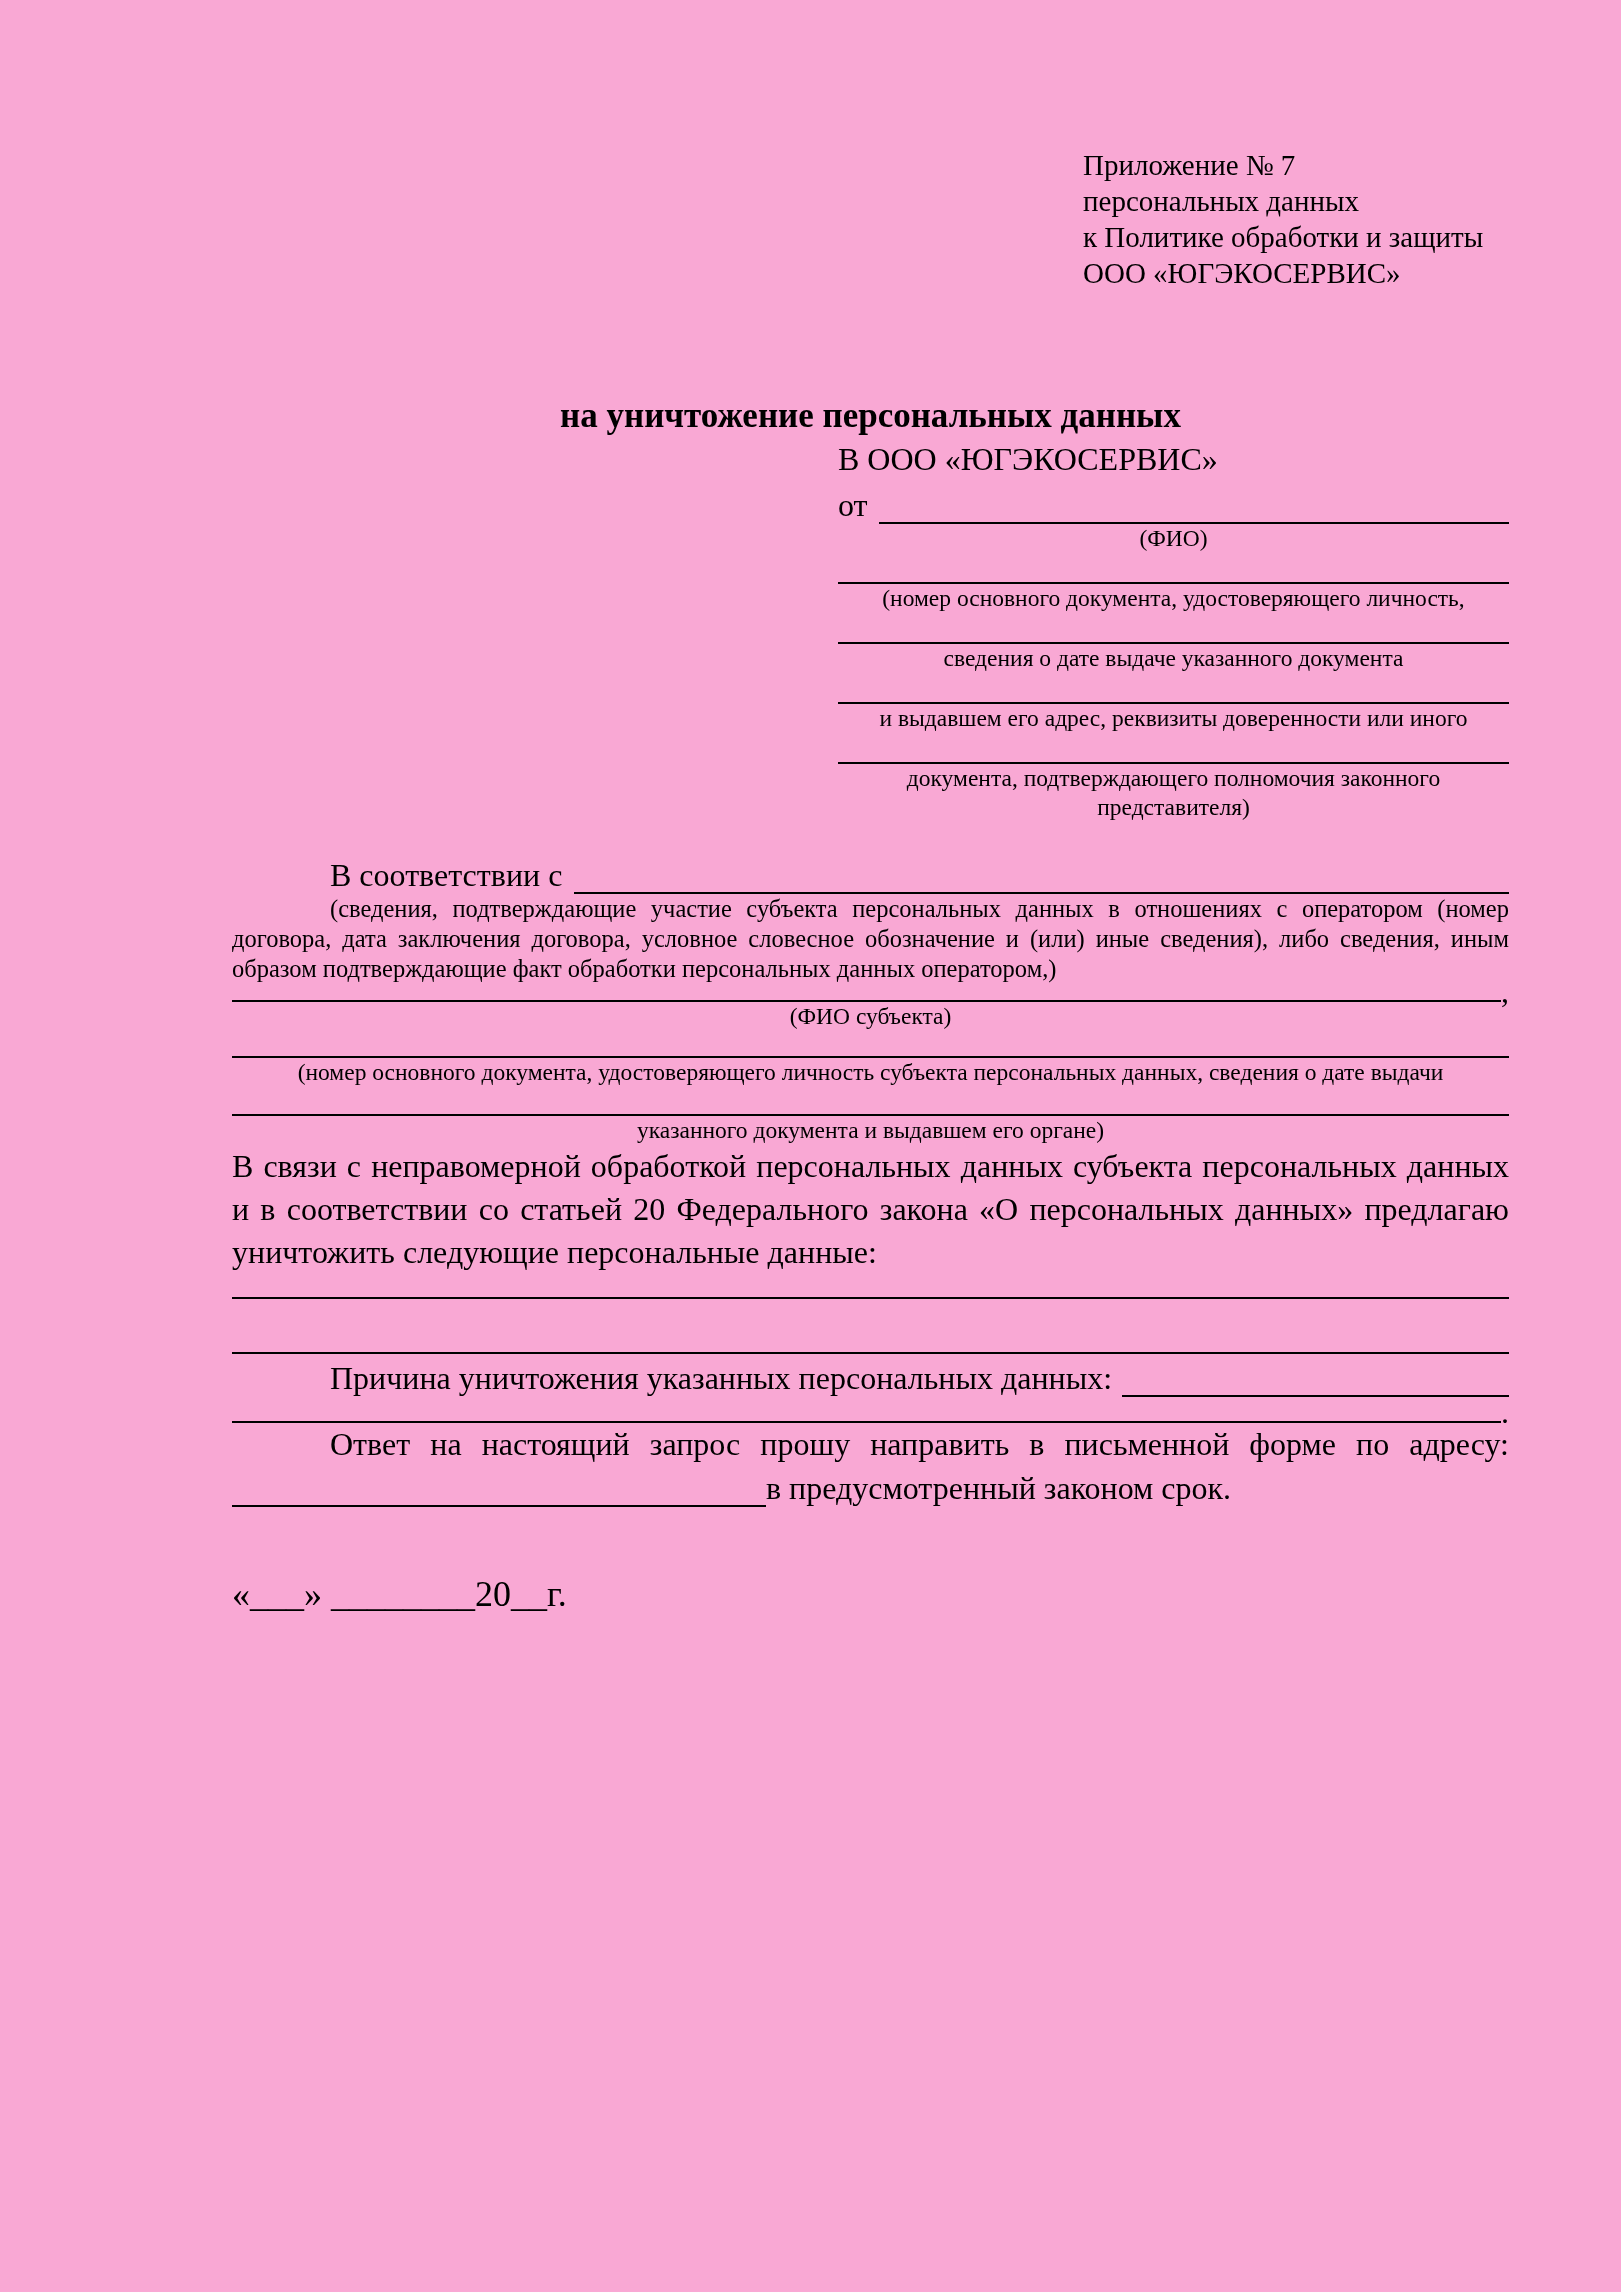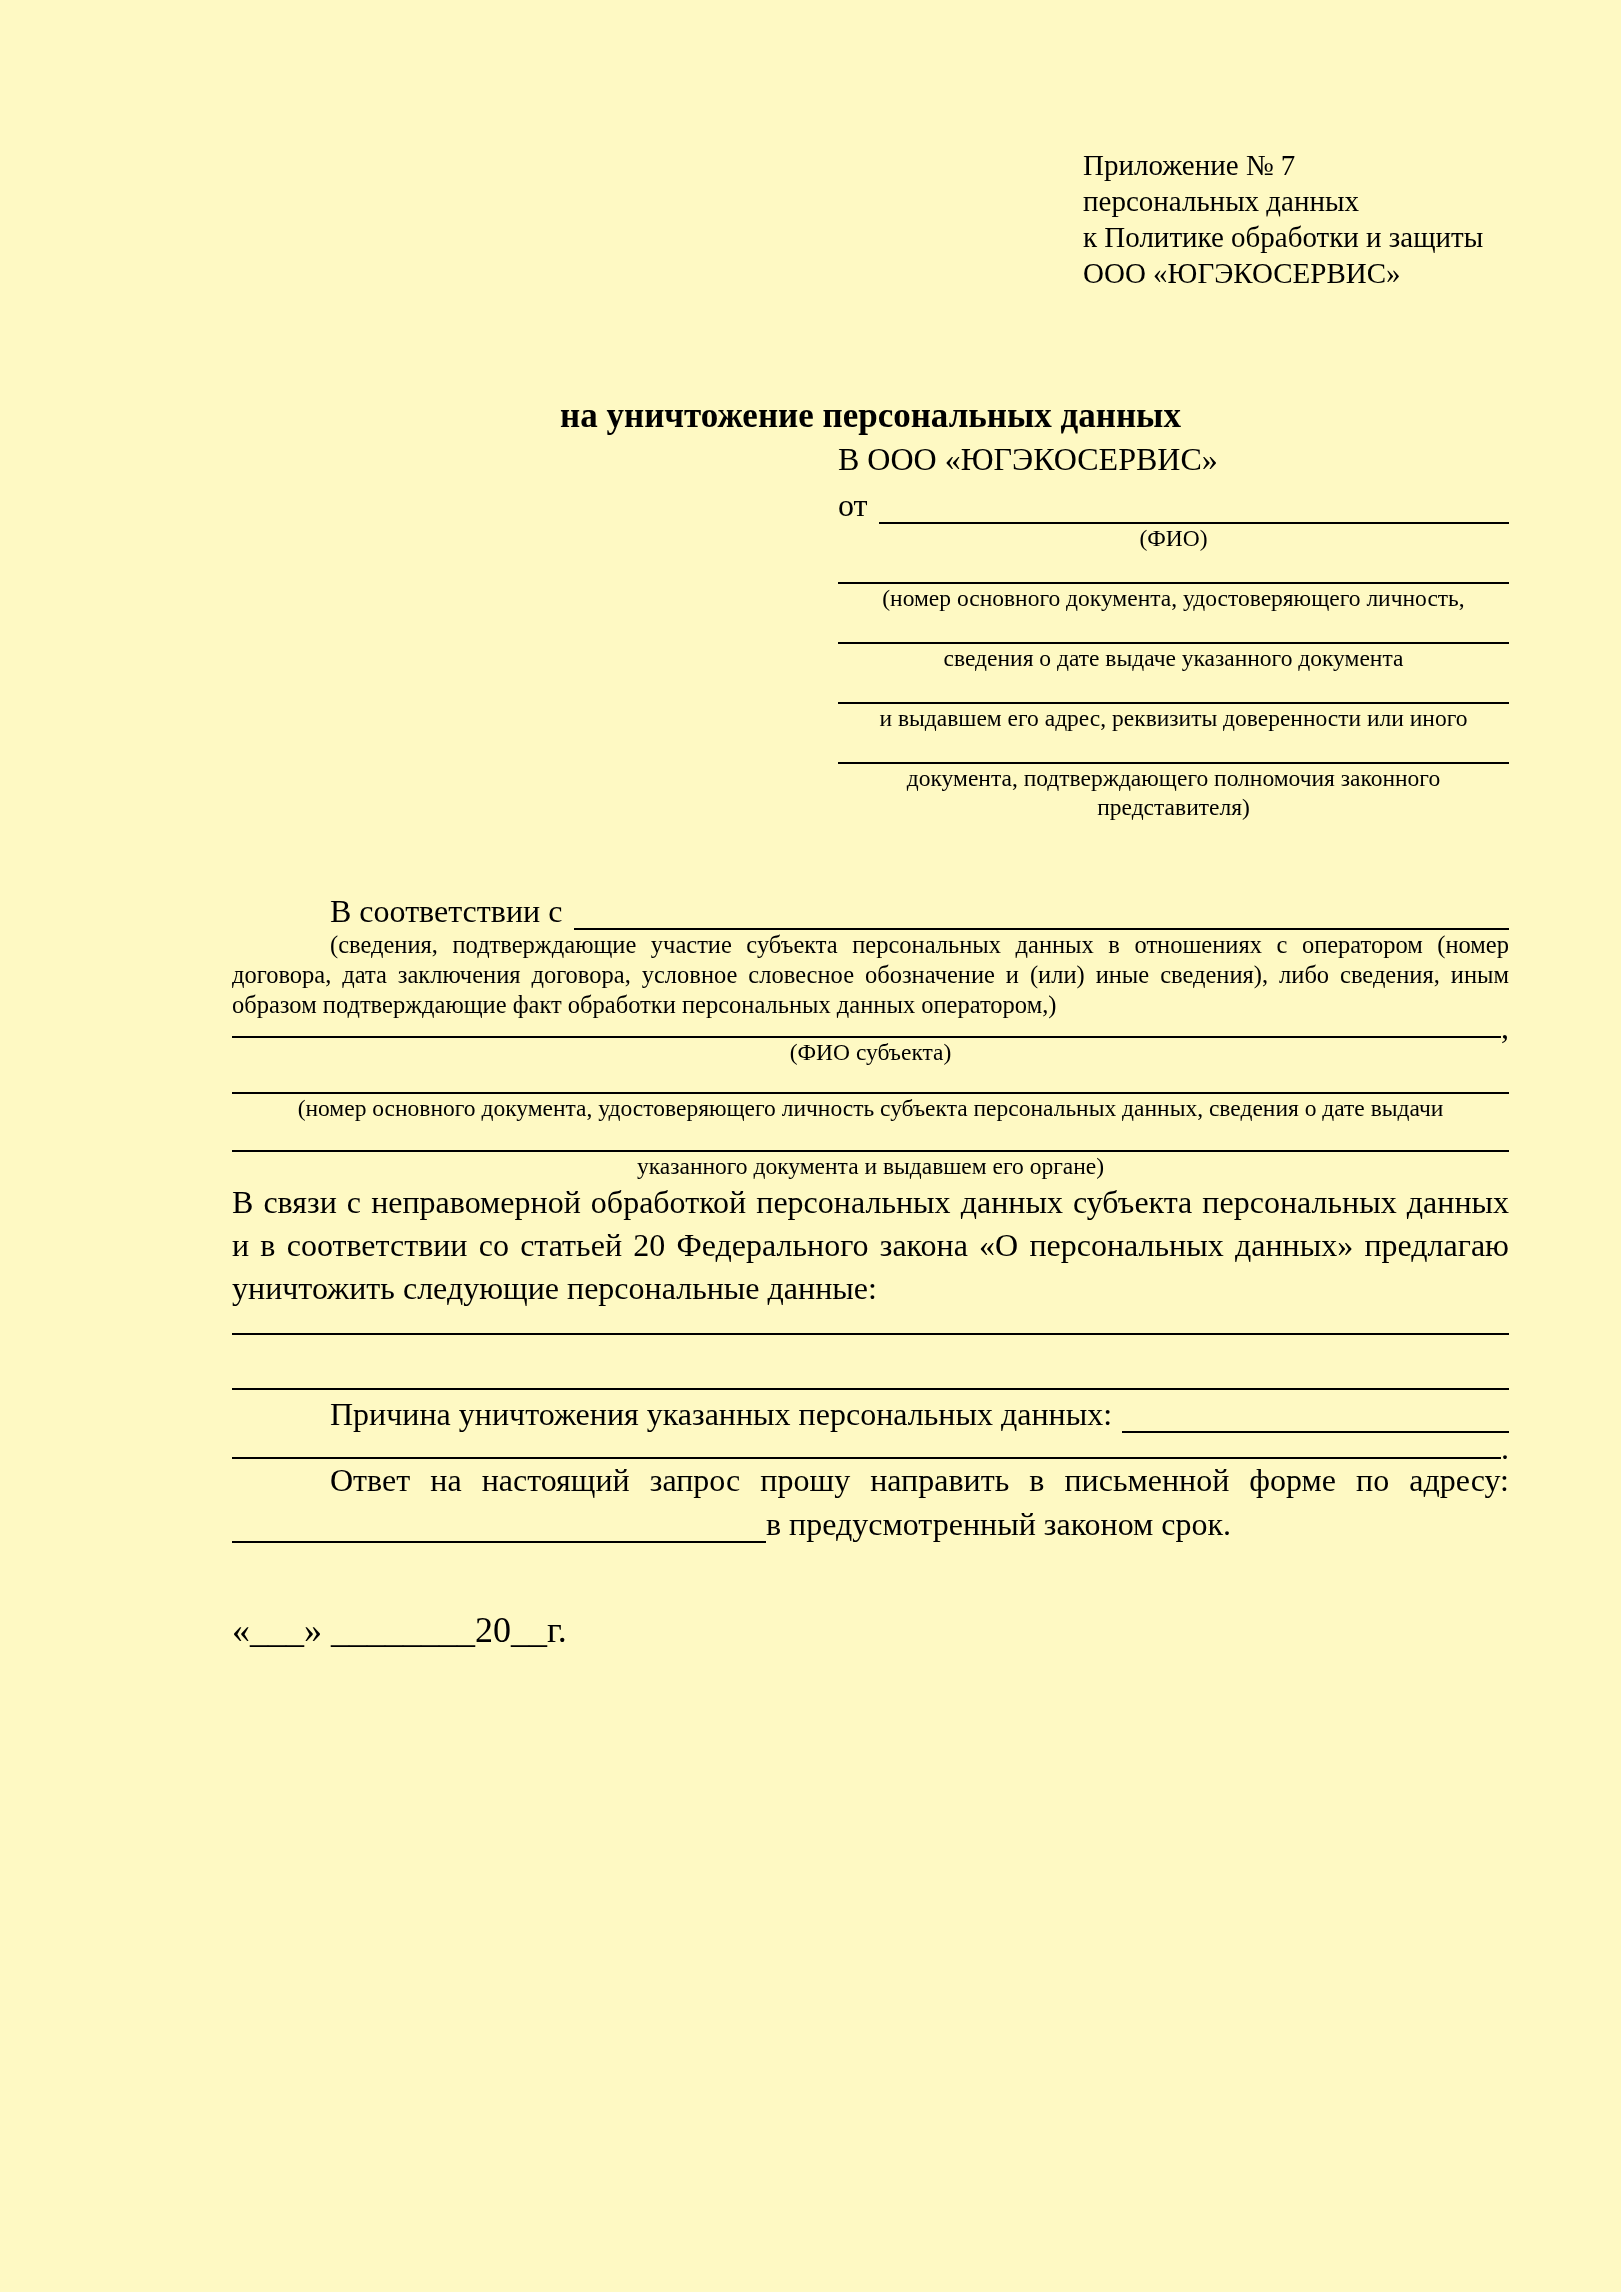--- a/index.html
+++ b/index.html
@@ -2,21 +2,21 @@
 <html lang="ru"><head>
 <meta charset="utf-8">
 <style>
   * { margin: 0; padding: 0; box-sizing: border-box; }
   html, body { background: #888; }
   .page {
     position: relative;
     width: 1621px;
     height: 2293px;
     margin: 0 auto;
-    background: #fef9c3;
+    background: #f9a8d4;
     color: #000000;
     font-family: "Liberation Serif", "DejaVu Serif", serif;
     padding: 147px 112px 0 232px;
     overflow: hidden;
   }
   
   .appendix { margin-left: 851px; font-size: 29px; line-height: 36px; }
   .appendix div { white-space: nowrap; }
   
   .title { margin-top: 102px; text-align: center; font-weight: bold; font-size: 35px; line-height: 45px; }
@@ -26,21 +26,21 @@
   .addr-to { line-height: 43px; }
   .from-row { display: flex; align-items: flex-end; height: 43px; }
   .from-row .fill { margin-left: 11.8px; }
   .cap { font-size: 23.5px; line-height: 29px; text-align: center; }
   .blank { border-bottom: 2px solid #000; }
   .addr-blank { height: 31px; }
   
   .fill { flex: 1 1 auto; border-bottom: 2px solid #000; height: 35px; }
   .body-p { font-size: 32px; line-height: 43px; text-align: justify; }
   .acc-row { display: flex; align-items: flex-end; height: 44px; padding-left: 98px;
-             font-size: 32px; margin-top: 64px; }
+             font-size: 32px; margin-top: 28px; }
   .acc-row .fill { margin-left: 11.8px; }
   .acc-cap { font-size: 24.5px; line-height: 30px; text-align: justify; text-indent: 98px; }
   .row-end { display: flex; align-items: flex-end; font-size: 32px; }
   .row-end.subj { height: 17.6px; }
   .row-end .suffix { line-height: 19.6px; }
   .s2-blank { height: 27.4px; }
   .s3-blank { height: 29px; }
   .bA-blank { height: 25.5px; }
   .bB-blank { height: 55px; }
   .reason-row { display: flex; align-items: flex-end; height: 43px; padding-left: 98px; font-size: 32px; }

